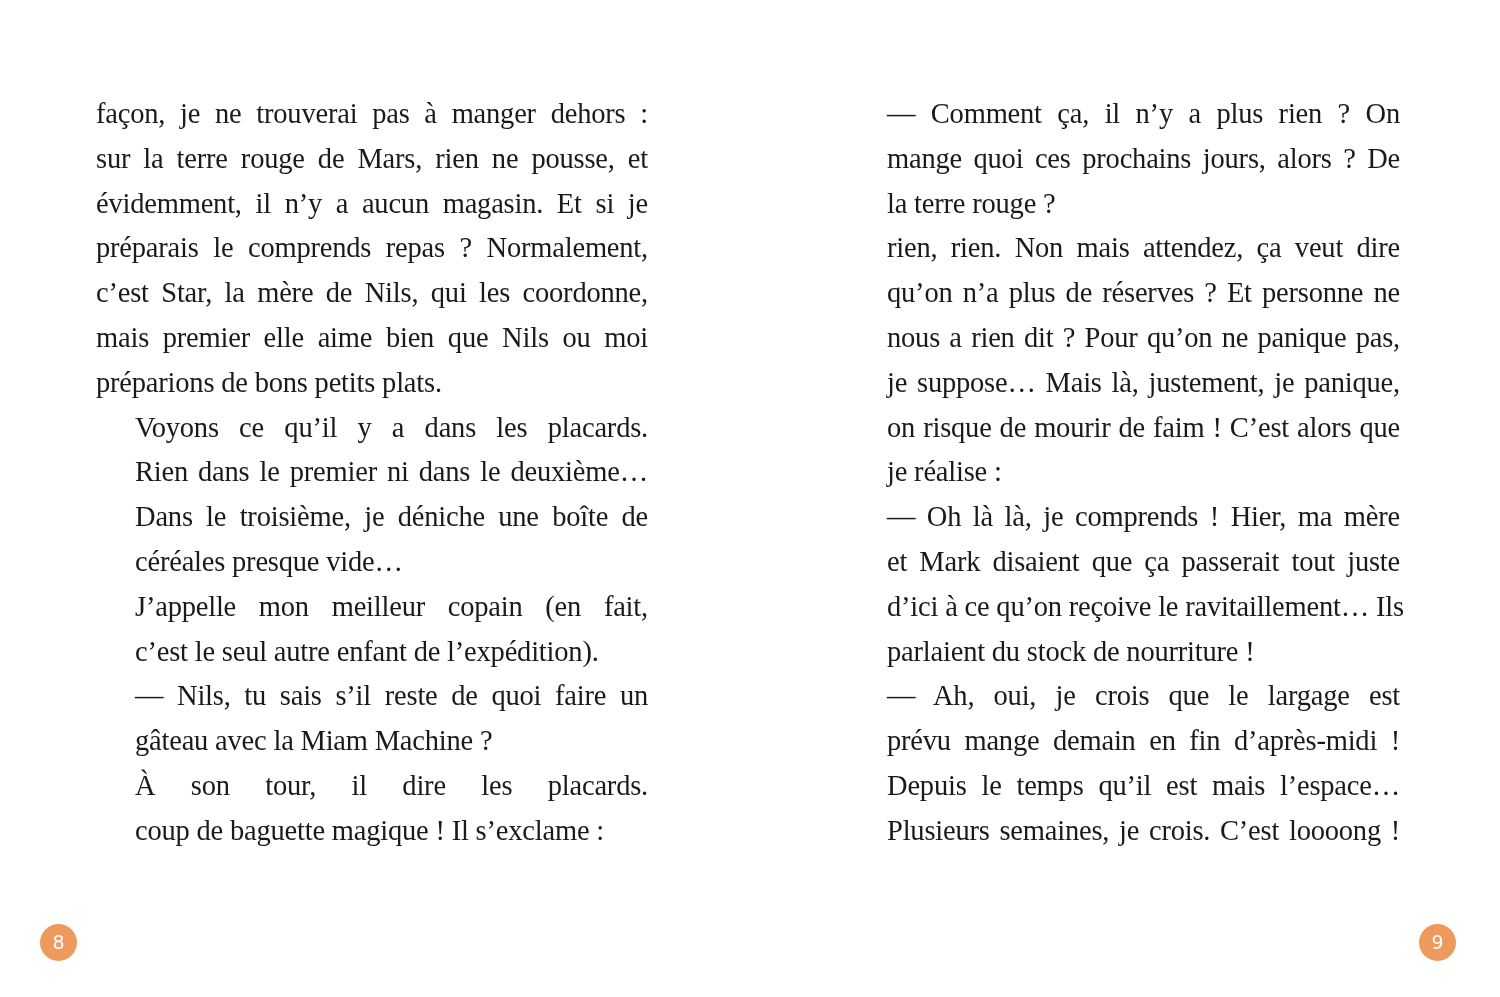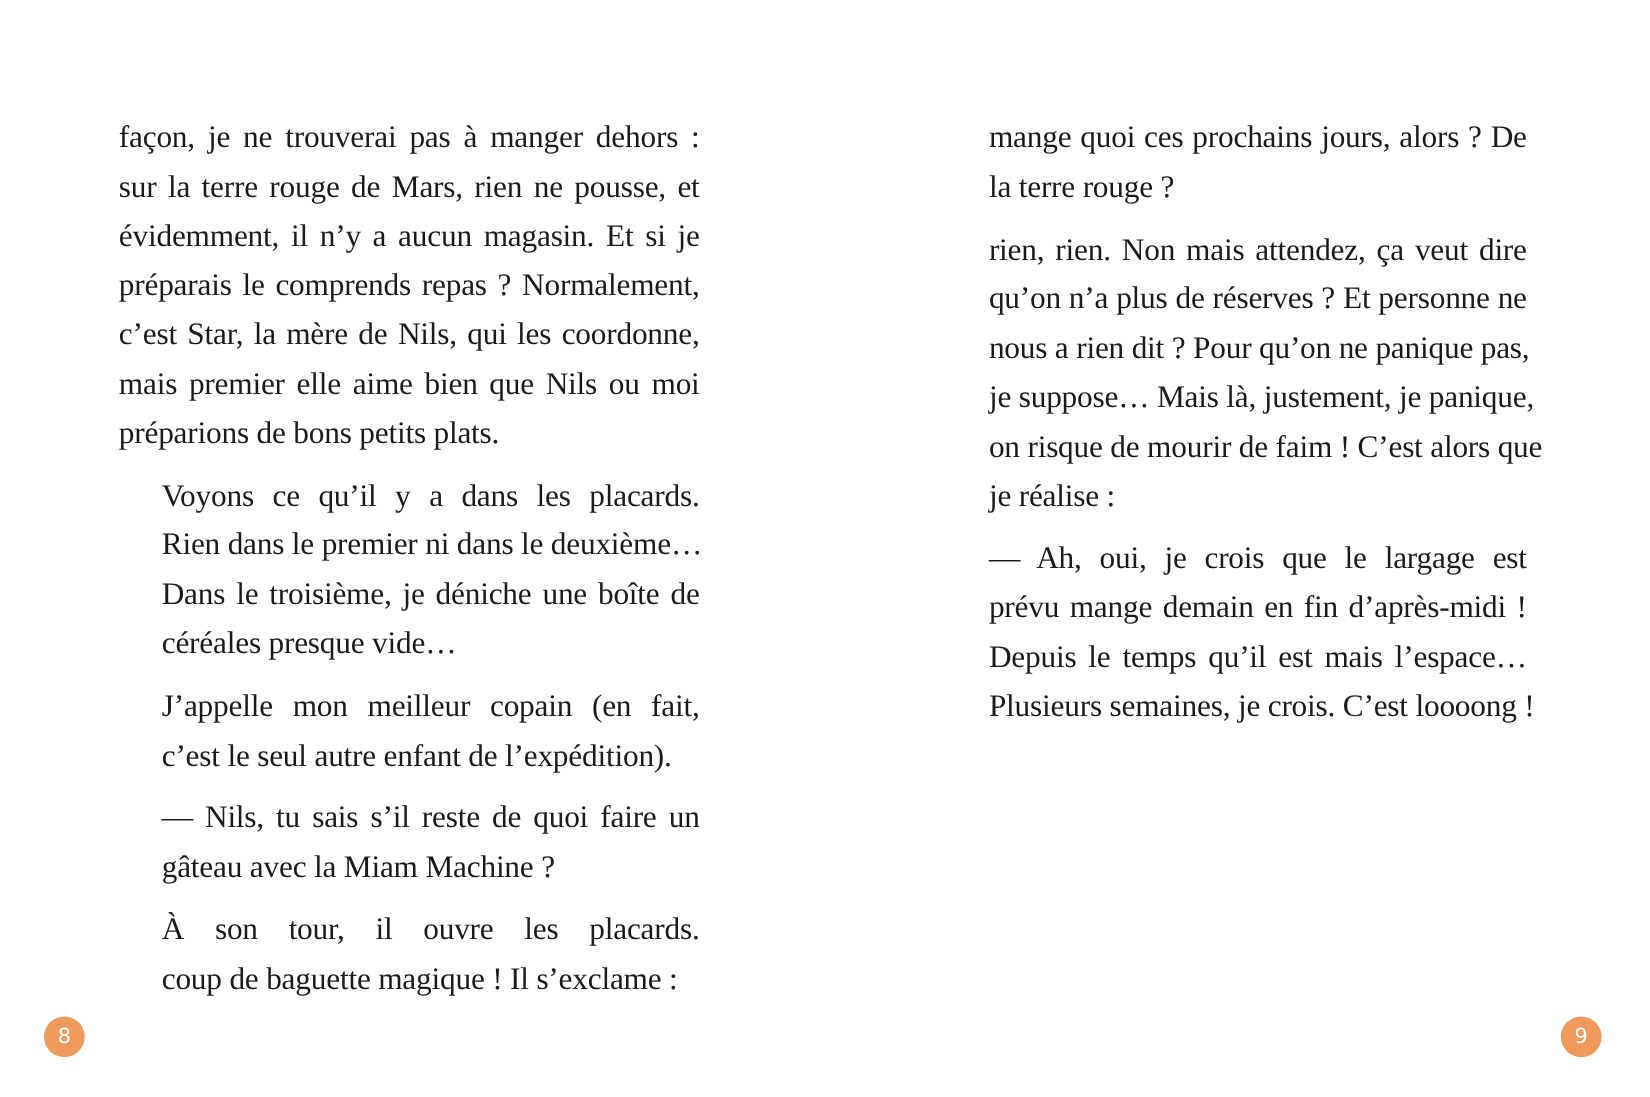--- a/index.html
+++ b/index.html
@@ -4,21 +4,21 @@
 <style>
   html, body { margin: 0; padding: 0; }
   body {
     width: 1500px; height: 997px; background: #ffffff; position: relative; overflow: hidden;
     font-family: "Liberation Serif", "DejaVu Serif", serif; color: #1a1a1a;
   }
   .page { position: absolute; top: 92px; width: 552px; }
   .page.left { left: 96px; }
   .page.right { left: 848px; }
   .para {
-    margin: 12px; font-size: 28.5px; line-height: 44.8px; text-align: justify;
+    margin: 0; font-size: 28.5px; line-height: 44.8px; text-align: justify;
     hyphens: none; letter-spacing: -0.2px;
   }
   .para.indent { text-indent: 39px; }
   .line { display: block; text-align: justify; text-align-last: justify; white-space: nowrap; }
   .line.last { text-align-last: left; }
   .pagenum {
     position: absolute; top: 924px; width: 37px; height: 37px; border-radius: 50%;
     background: #ee9a5c; color: #ffffff; font-family: "DejaVu Sans", sans-serif;
     font-size: 19px; line-height: 37px; text-align: center;
   }
@@ -46,37 +46,44 @@
   </p>
   <p class="para indent">
     <span class="line">J’appelle mon meilleur copain (en fait,</span>
     <span class="line last">c’est le seul autre enfant de l’expédition).</span>
   </p>
   <p class="para indent">
     <span class="line">— Nils, tu sais s’il reste de quoi faire un</span>
     <span class="line last">gâteau avec la Miam Machine ?</span>
   </p>
   <p class="para indent">
-    <span class="line">À son tour, il ouvre les placards.</span>
+    <span class="line">À son tour, il dire les placards.</span>
     <span class="line last">coup de baguette magique ! Il s’exclame :</span>
   </p>
 </div>
 
 <div class="page right">
   <p class="para indent">
+    <span class="line">— Comment ça, il n’y a plus rien ? On</span>
     <span class="line">mange quoi ces prochains jours, alors ? De</span>
     <span class="line last">la terre rouge ?</span>
   </p>
   <p class="para indent">
     <span class="line">rien, rien. Non mais attendez, ça veut dire</span>
     <span class="line">qu’on n’a plus de réserves ? Et personne ne</span>
     <span class="line">nous a rien dit ? Pour qu’on ne panique pas,</span>
     <span class="line">je suppose… Mais là, justement, je panique,</span>
     <span class="line">on risque de mourir de faim ! C’est alors que</span>
     <span class="line last">je réalise :</span>
+  </p>
+  <p class="para indent">
+    <span class="line">— Oh là là, je comprends ! Hier, ma mère</span>
+    <span class="line">et Mark disaient que ça passerait tout juste</span>
+    <span class="line">d’ici à ce qu’on reçoive le ravitaillement… Ils</span>
+    <span class="line last">parlaient du stock de nourriture !</span>
   </p>
   <p class="para indent">
     <span class="line">— Ah, oui, je crois que le largage est</span>
     <span class="line">prévu mange demain en fin d’après-midi !</span>
     <span class="line">Depuis le temps qu’il est mais l’espace…</span>
     <span class="line">Plusieurs semaines, je crois. C’est loooong !</span>
   </p>
 </div>
 
 <div class="pagenum left">8</div>

